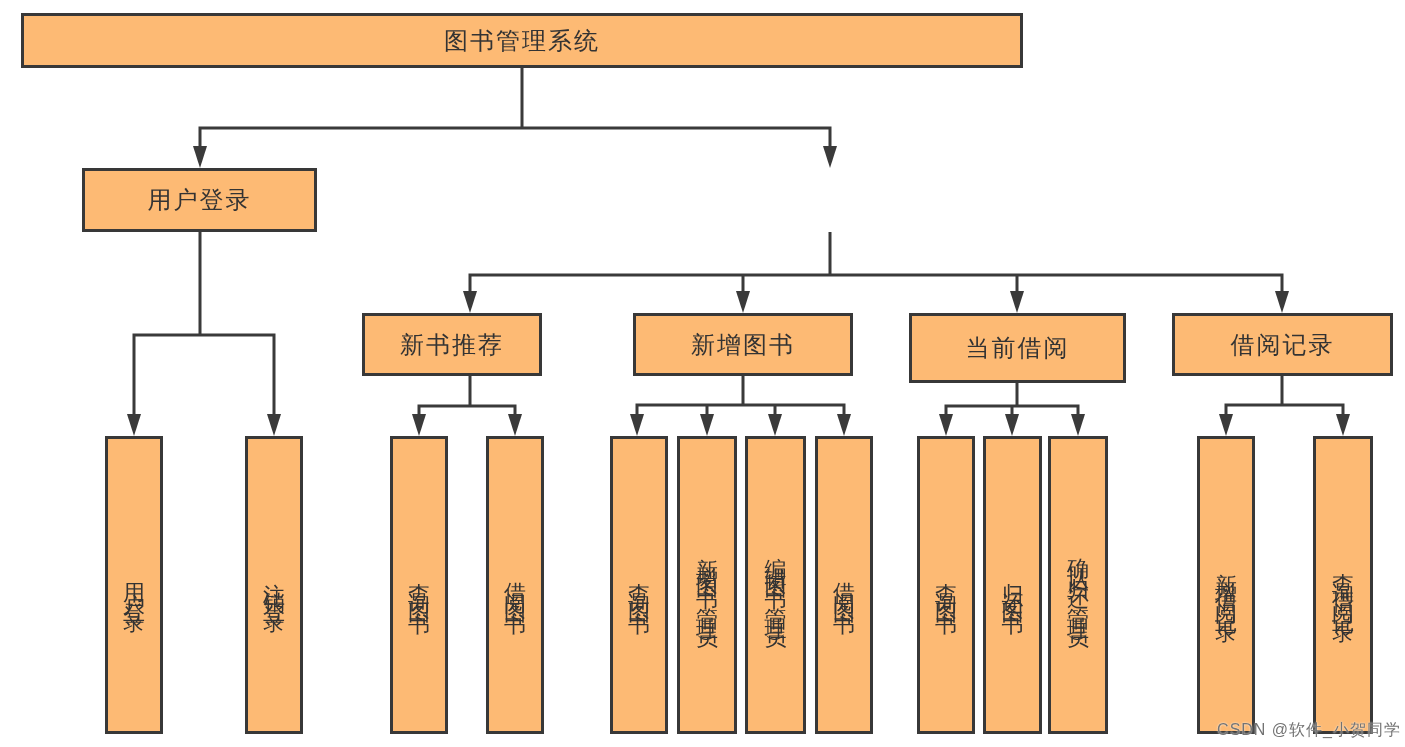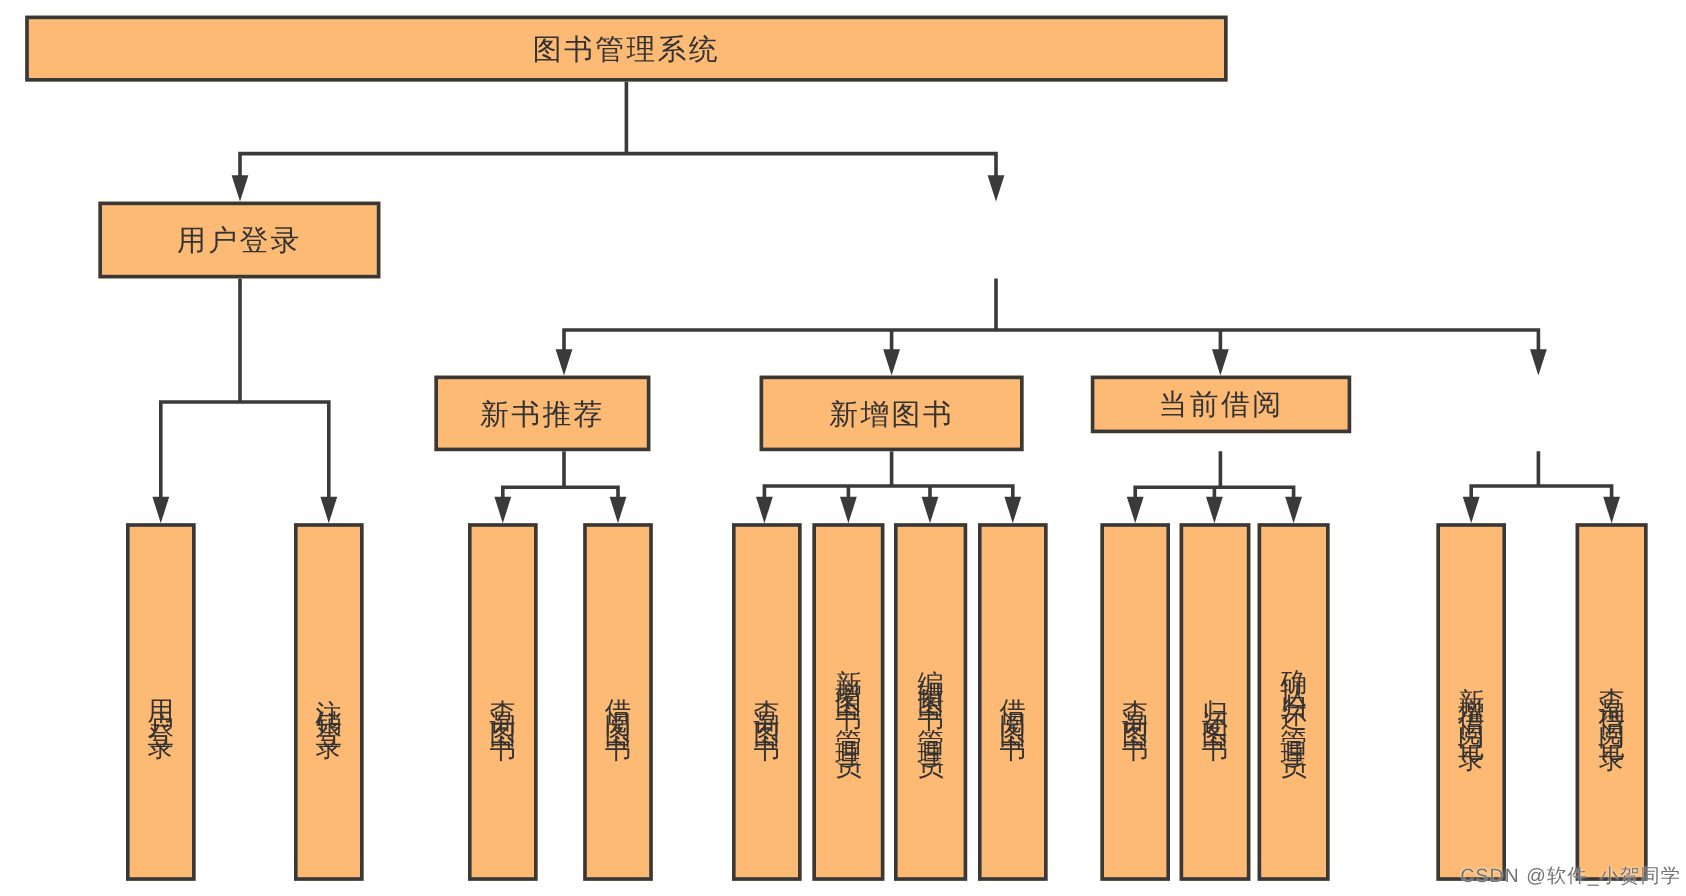--- a/index.html
+++ b/index.html
@@ -88,21 +88,22 @@
       <polygon points="1336,414 1350,414 1343,436"></polygon>
     </g>
   </svg>
 
   <div class="box" style="left:21px;top:13px;width:1002px;height:55px">图书管理系统</div>
 
   <div class="box" style="left:82px;top:168px;width:235px;height:64px">用户登录</div>
 
   <div class="box" style="left:362px;top:313px;width:180px;height:63px">新书推荐</div>
   <div class="box" style="left:633px;top:313px;width:220px;height:63px">新增图书</div>
-  <div class="box" style="left:909px;top:313px;width:217px;height:48px">当前借阅</div>
+  <div class="box" style="left:909px;top:313px;width:217px;height:70px">当前借阅</div>
+  <div class="box" style="left:1172px;top:313px;width:221px;height:63px">借阅记录</div>
 
   <div class="box vbox" style="left:105px;top:436px;width:58px;height:298px">用户登录</div>
   <div class="box vbox" style="left:245px;top:436px;width:58px;height:298px">注销登录</div>
 
   <div class="box vbox" style="left:390px;top:436px;width:58px;height:298px">查询图书</div>
   <div class="box vbox" style="left:486px;top:436px;width:58px;height:298px">借阅图书</div>
 
   <div class="box vbox" style="left:610px;top:436px;width:58px;height:298px">查询图书</div>
   <div class="box vbox" style="left:677px;top:436px;width:60px;height:298px">新增图书（管理员）</div>
   <div class="box vbox" style="left:745px;top:436px;width:61px;height:298px">编辑图书（管理员）</div>

